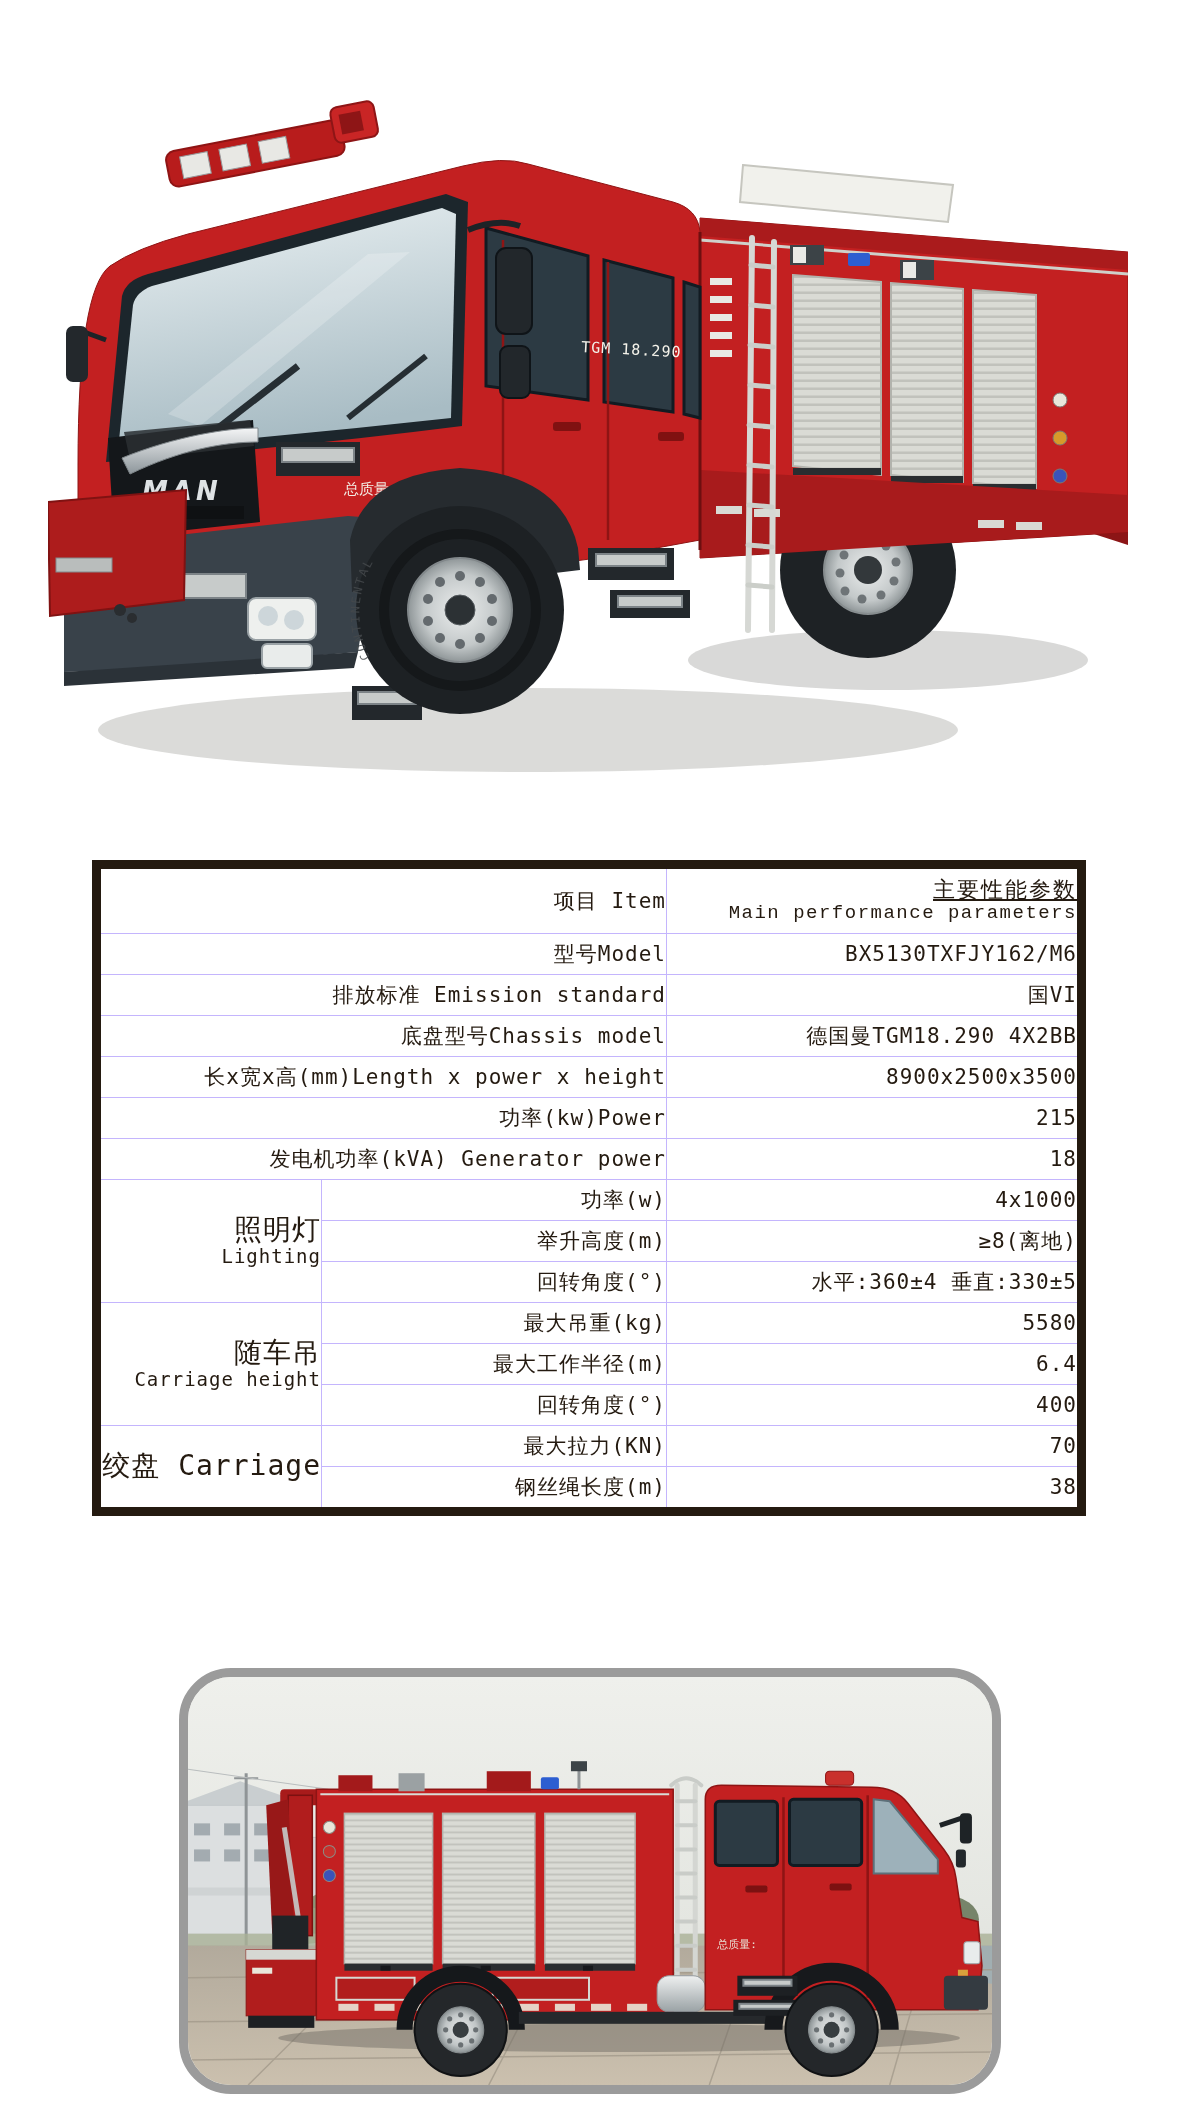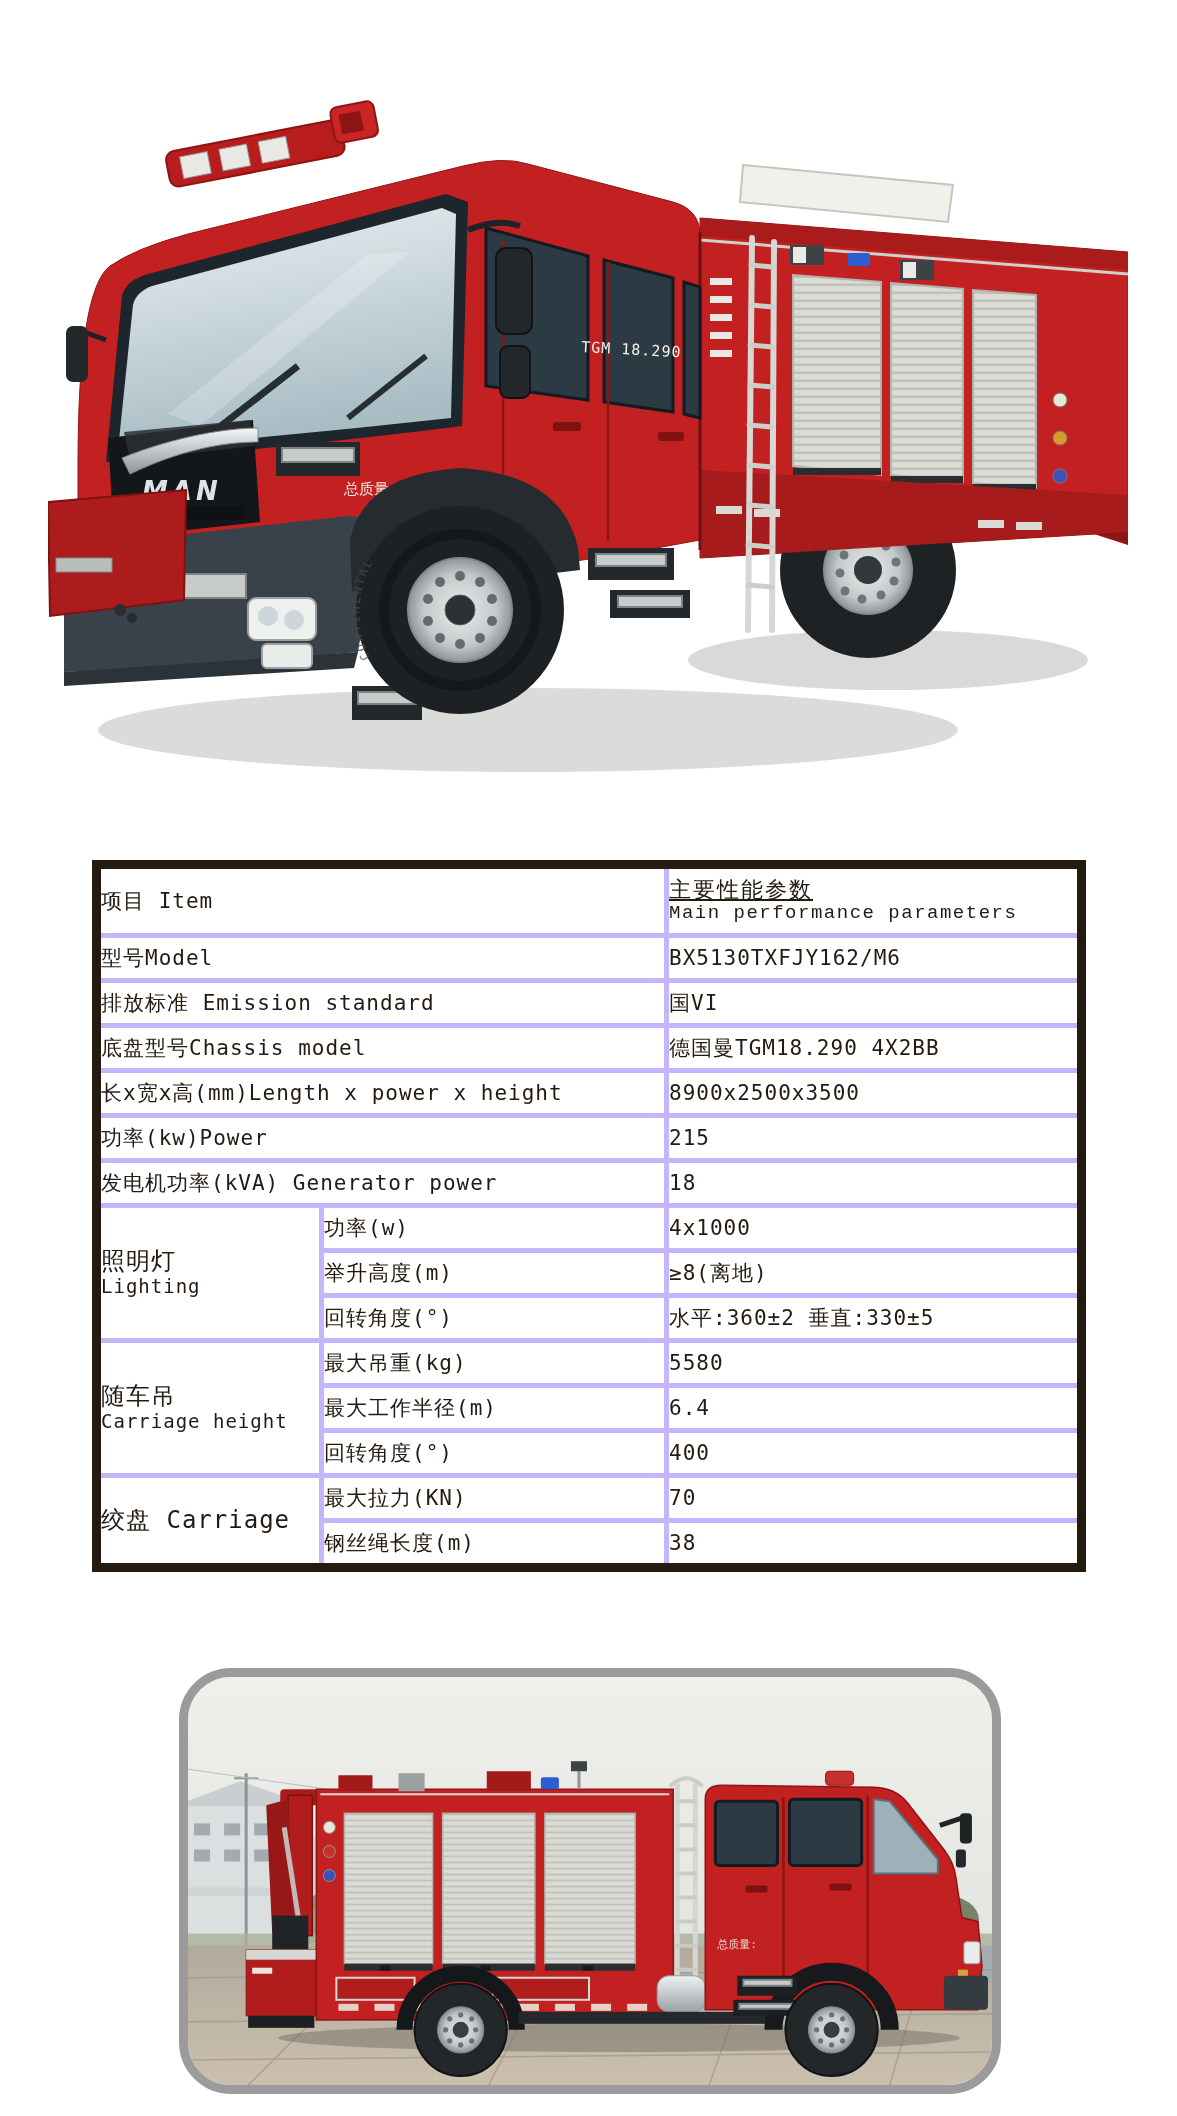--- a/index.html
+++ b/index.html
@@ -6,26 +6,26 @@
   .page{position:relative;width:1177px;height:2116px;background:#ffffff;overflow:hidden;
         font-family:"DejaVu Sans Mono","DejaVu Sans","Liberation Sans",sans-serif;color:#241a10;}
   
   .top-photo{position:absolute;left:48px;top:70px;width:1080px;height:730px;}
   .bottom-frame{position:absolute;left:179px;top:1668px;width:822px;height:426px;
         box-sizing:border-box;border:9px solid #9b9b9b;border-radius:52px;overflow:hidden;background:#edeeea;}
   .bottom-frame svg{display:block;width:100%;height:100%;}
   
   table.spec{position:absolute;left:92px;top:860px;width:994px;border-collapse:collapse;
         table-layout:fixed;background:#fff;border:9px solid #241a10;}
-  table.spec td{border:5px solid #c4b5fd;text-align:left;vertical-align:middle;
+  table.spec td{border:1px solid #c4b5fd;text-align:right;vertical-align:middle;
         padding:0;height:40px;font-size:21px;letter-spacing:1px;line-height:1.15;}
   table.spec tr.hd td{height:64px;}
   .h-cn{display:block;font-size:22px;letter-spacing:2px;text-decoration:underline;}
   .h-en{display:block;font-size:19px;letter-spacing:1.5px;font-family:Liberation Mono, monospace;}
-  .g-cn{display:block;font-size:24px;}
+  .g-cn{display:block;font-size:28px;}
   .g-en{display:block;font-size:19px;letter-spacing:1px;}
   
   .glass{fill:#2c3a43;stroke:#121b22;stroke-width:3;}
   .rail{stroke:#d6d8d4;stroke-width:6;stroke-linecap:round;}
   .rung{stroke:#cbcec9;stroke-width:5;stroke-linecap:round;}
   .railb{stroke:#d4d6d2;stroke-width:5;stroke-linecap:round;}
   .rungb{stroke:#c9ccc8;stroke-width:4;stroke-linecap:round;}
   .tread{fill:#c7cbca;stroke:#7c8387;stroke-width:2;}
   .darkbox{fill:#23282c;}
   .seam{stroke:#8e1414;stroke-width:2.5;fill:none;}
@@ -306,21 +306,21 @@
       </td>
       <td>功率(w)</td>
       <td>4x1000</td>
     </tr>
     <tr>
       <td>举升高度(m)</td>
       <td>≥8(离地)</td>
     </tr>
     <tr>
       <td>回转角度(°)</td>
-      <td>水平:360±2 垂直:330±5</td>
+      <td>水平:360±4 垂直:330±5</td>
     </tr>
 
     <tr>
       <td rowspan="3">
         <span class="g-cn">随车吊</span>
         <span class="g-en">Carriage height</span>
       </td>
       <td>最大吊重(kg)</td>
       <td>5580</td>
     </tr>

